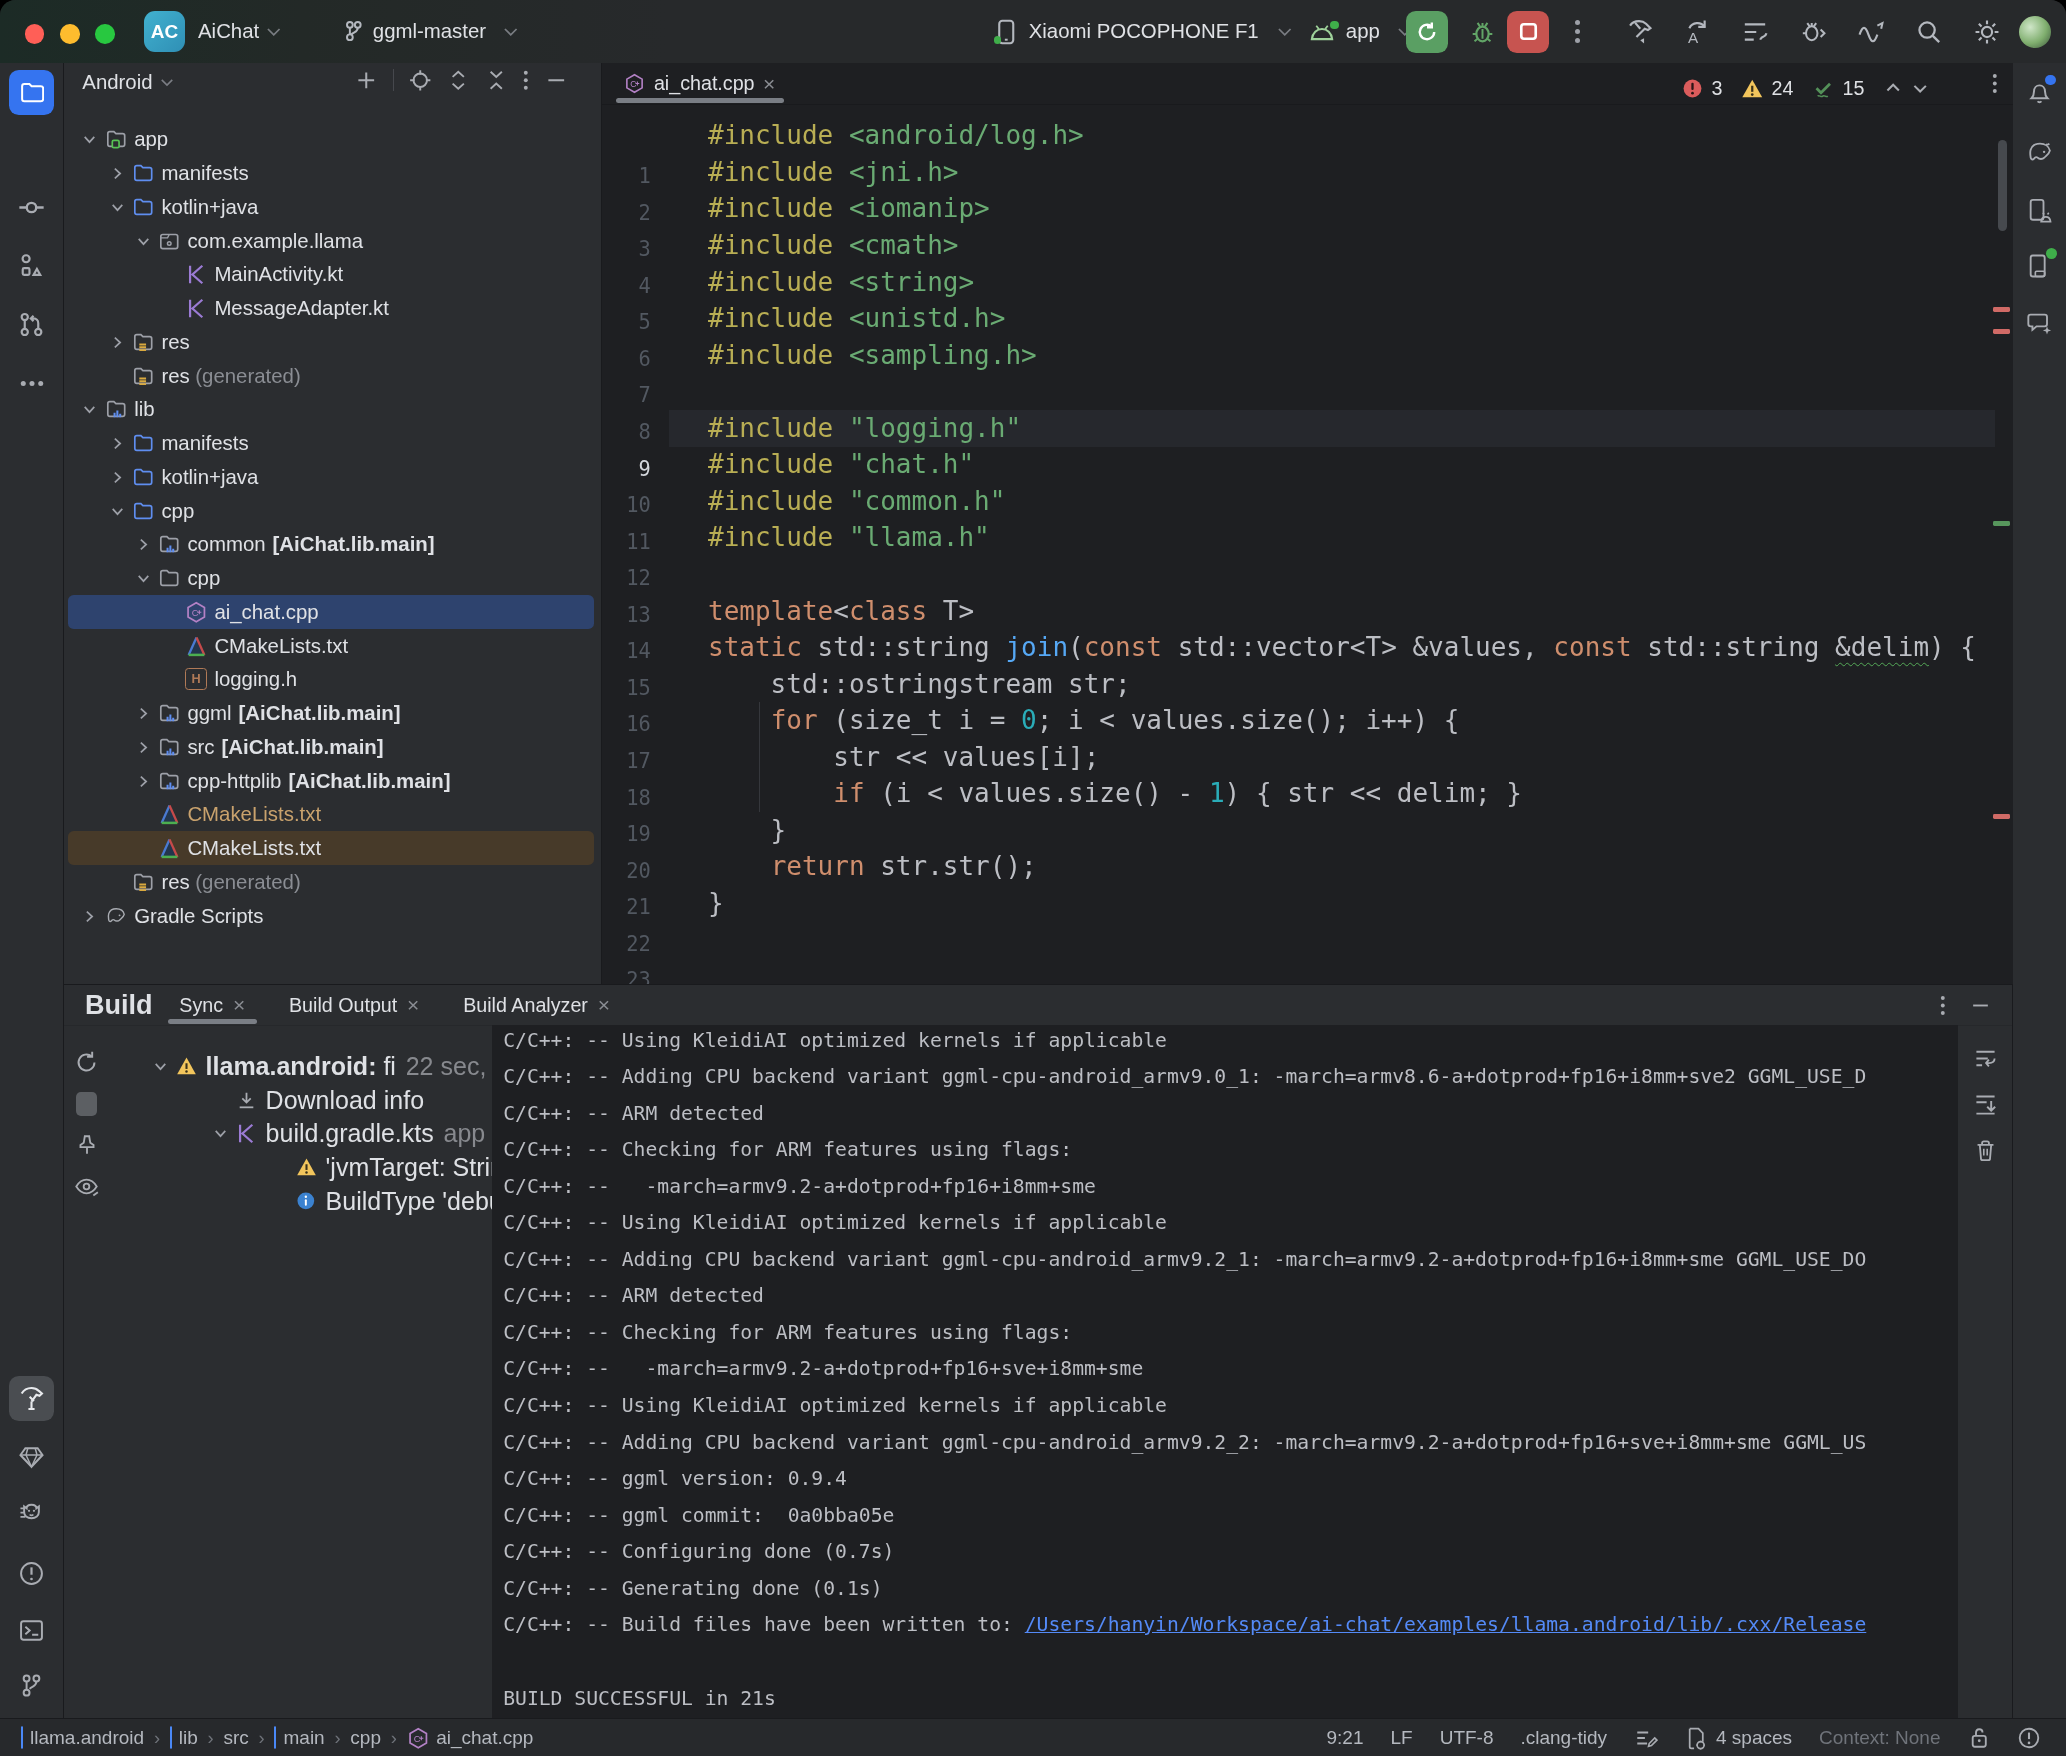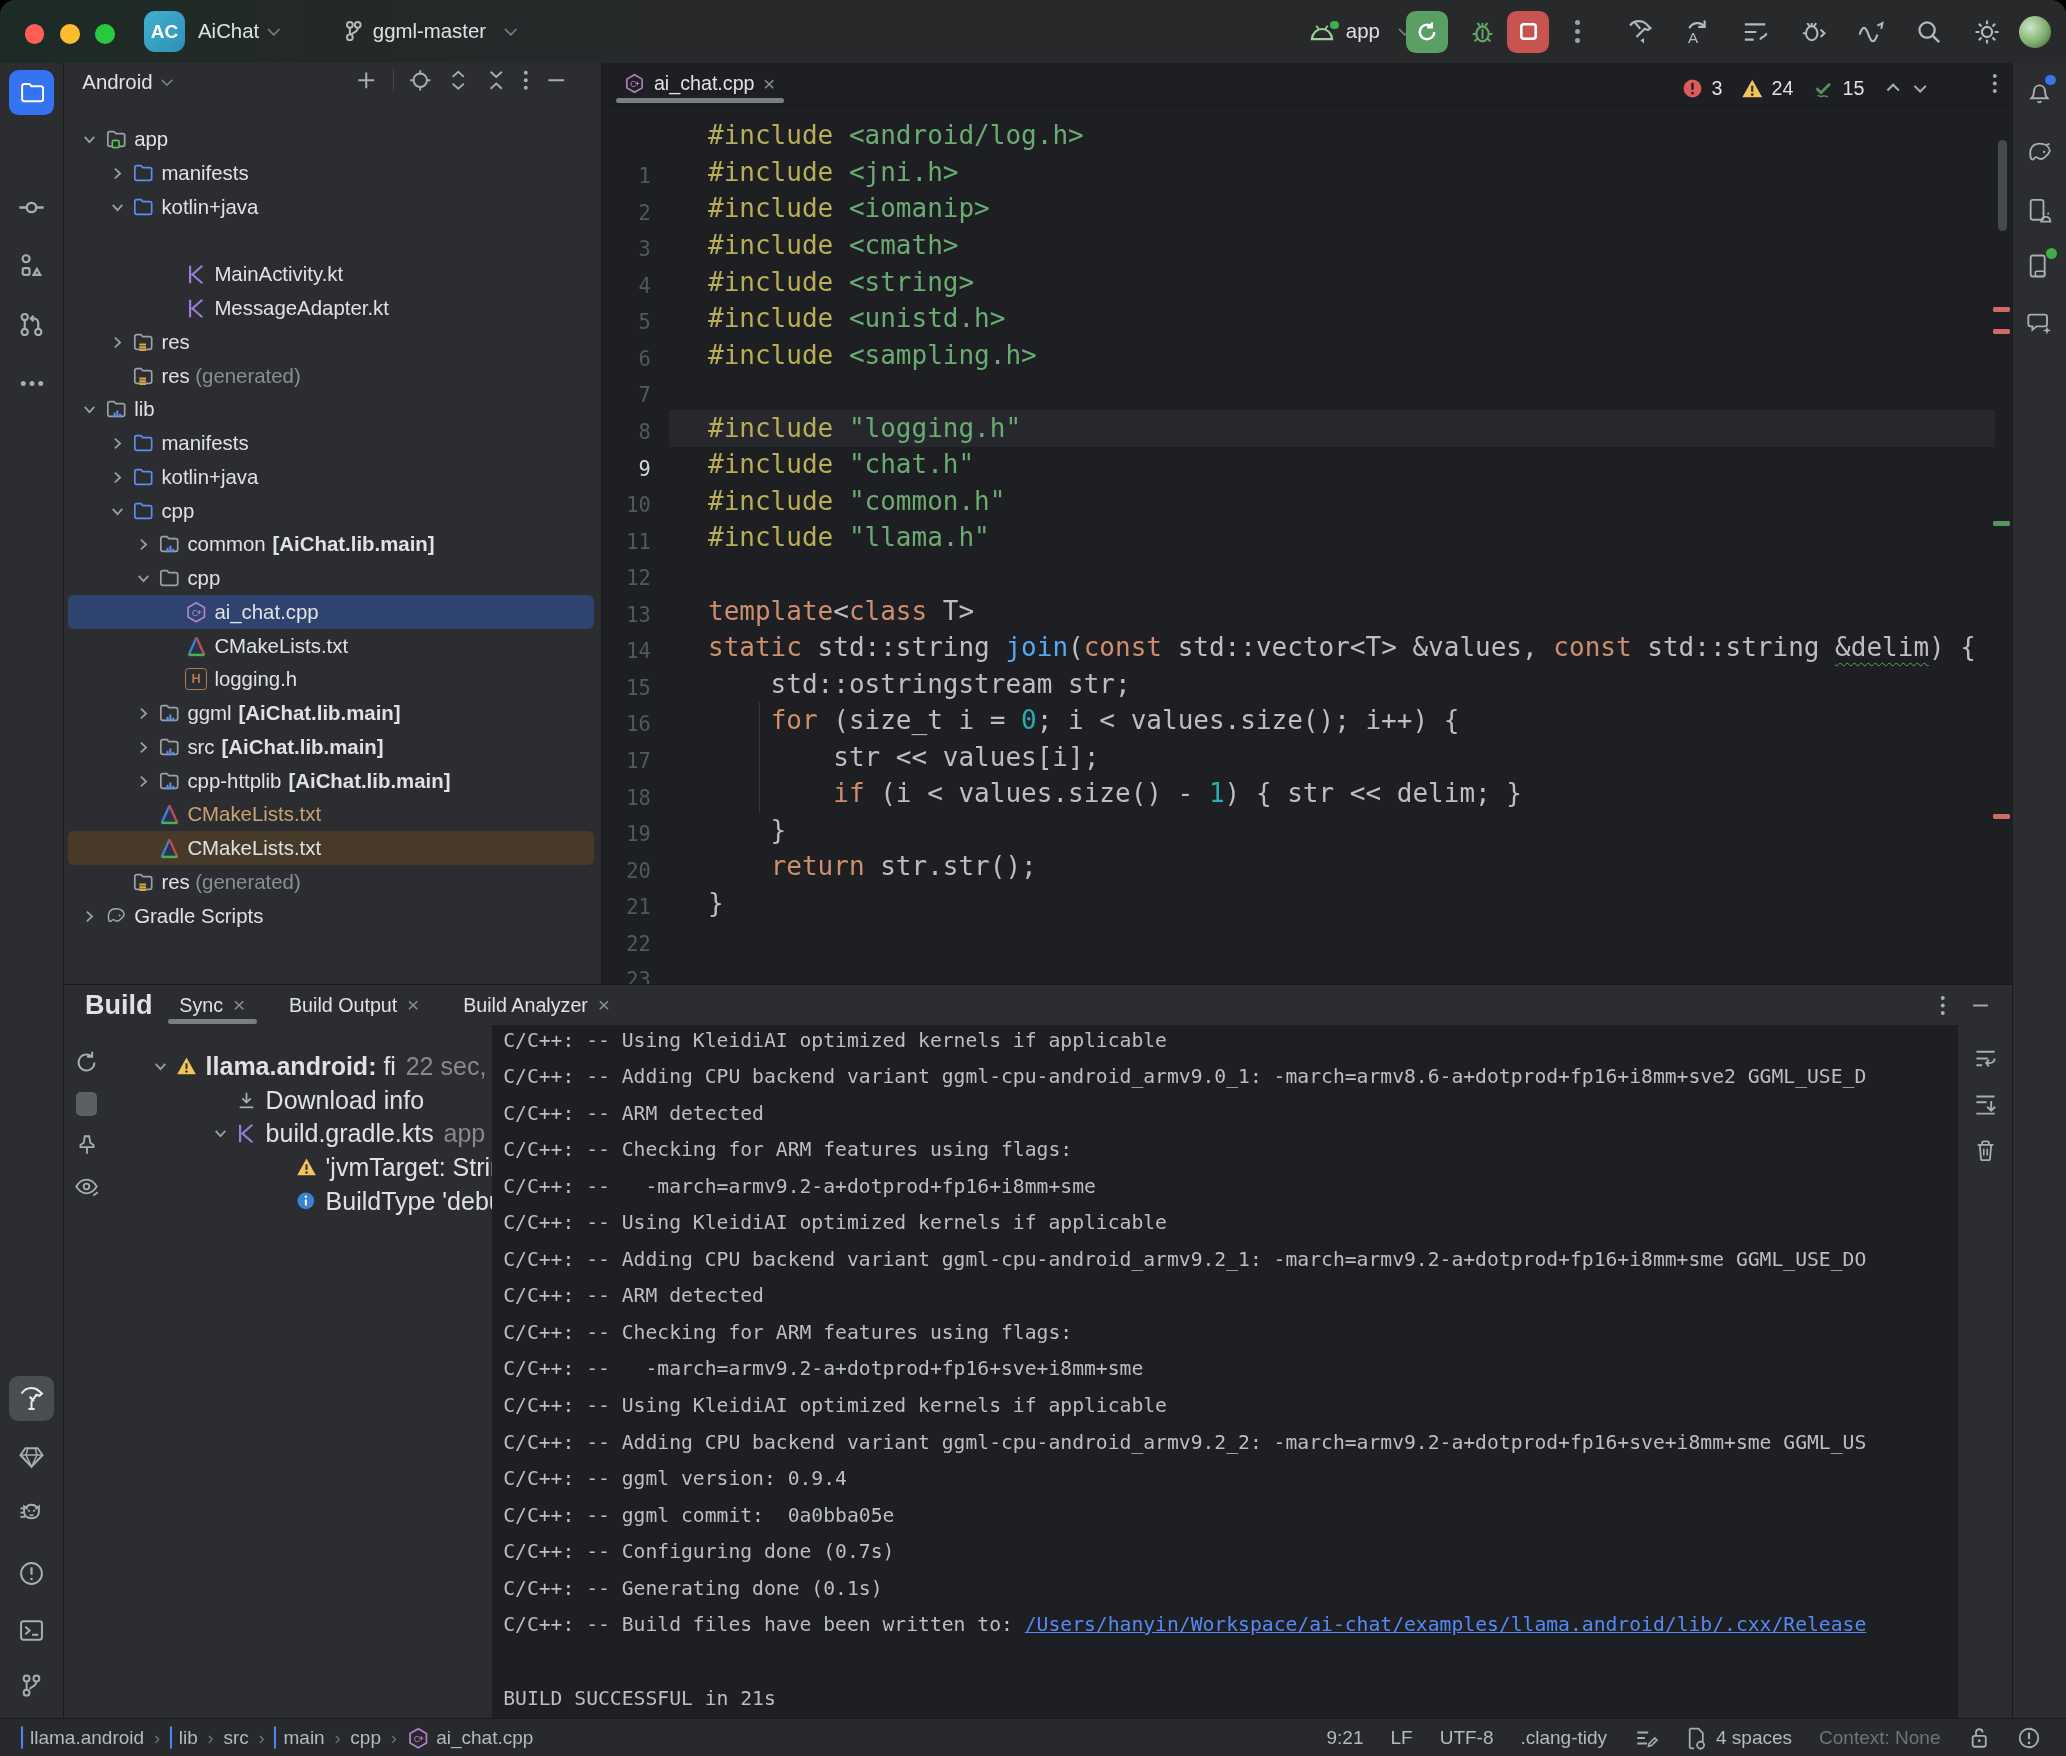--- a/index.html
+++ b/index.html
@@ -104,20 +104,35 @@
             <path d="M6 5.7v5M12 5.7c0 3.5-3 3-5.2 5.5" fill="none" stroke="#b4b8bf" stroke-width="1.5"></path>
           </svg>
         </span>
       <span class="tbtext">ggml-master</span>
       <span class="chevbtn">
           <svg width="15.5" height="9.8" viewBox="0 0 16 10">
             <path d="M2 2l6 6 6-6" fill="none" stroke="#9da0a8" stroke-width="1.8"></path>
           </svg>
         </span>
     </div>
+    <div class="flex" style="position:absolute;left:995px;top:0;height:63px;gap:11.2px;">
+      <span style="position:relative">
+          <svg width="22.5" height="28" viewBox="0 0 16 20">
+            <rect x="3" y="2" width="10" height="16" rx="2.2" fill="none" stroke="#b4b8bf" stroke-width="1.5"></rect>
+            <path d="M7 15.5h2" stroke="#b4b8bf" stroke-width="1.4"></path>
+          </svg>
+          <span class="dot" style="left:-1.4px;bottom:1.4px;width:7.7px;height:7.7px;background:#3fae4a;"></span>
+        </span>
+      <span class="tbtext">Xiaomi POCOPHONE F1</span>
+      <span class="chevbtn">
+          <svg width="15.5" height="9.8" viewBox="0 0 16 10">
+            <path d="M2 2l6 6 6-6" fill="none" stroke="#9da0a8" stroke-width="1.8"></path>
+          </svg>
+        </span>
+    </div>
     <div class="flex" style="position:absolute;left:1308px;top:0;height:63px;gap:9.8px;">
       <span style="position:relative">
           <svg width="28" height="21" viewBox="0 0 22 16">
             <path d="M3 14c.5-5 4-8 8-8s7.5 3 8 8z" fill="none" stroke="#9fd29b" stroke-width="1.6"></path>
             <path d="M6.5 3.5L8.5 6M15.5 3.5L13.5 6" stroke="#9fd29b" stroke-width="1.4"></path>
           </svg>
           <span class="dot" style="right:-2.8px;top:0;width:8.4px;height:8.4px;background:#3fae4a;"></span>
         </span>
       <span class="tbtext">app</span>
       <span class="chevbtn">
@@ -398,20 +413,35 @@
             <svg width="17" height="17" viewBox="0 0 16 16">
               <path d="M3.5 5.5l4.5 5 4.5-5" fill="none" stroke="#9da0a8" stroke-width="1.6"></path>
             </svg>
           </span>
           <span class="ticon">
             <svg width="22.5" height="22.5" viewBox="0 0 20 20">
               <path d="M2.5 5c0-1 .7-1.8 1.8-1.8h3.6l1.8 1.8h6c1 0 1.8.8 1.8 1.8v7.7c0 1-.8 1.8-1.8 1.8H4.3c-1.1 0-1.8-.8-1.8-1.8z" fill="none" stroke="#5f8ef0" stroke-width="1.5"></path>
             </svg>
           </span>
           <span class="tlabel">kotlin+java</span>
+        </div>
+        <div class="trow" style="top: 122px; padding-left: 63px;">
+          <span class="chev">
+            <svg width="17" height="17" viewBox="0 0 16 16">
+              <path d="M3.5 5.5l4.5 5 4.5-5" fill="none" stroke="#9da0a8" stroke-width="1.6"></path>
+            </svg>
+          </span>
+          <span class="ticon">
+            <svg width="22.5" height="22.5" viewBox="0 0 20 20">
+              <rect x="2.5" y="4" width="15" height="12.5" rx="1.8" fill="none" stroke="#9da0a8" stroke-width="1.5"></rect>
+              <path d="M2.5 7h6l1.5-3" fill="none" stroke="#9da0a8" stroke-width="1.2"></path>
+              <circle cx="10" cy="12" r="1.6" fill="none" stroke="#9da0a8" stroke-width="1.3"></circle>
+            </svg>
+          </span>
+          <span class="tlabel">com.example.llama</span>
         </div>
         <div class="trow" style="top: 155px; padding-left: 90px;">
           <span class="chev"></span>
           <span class="ticon">
             <svg width="21" height="21" viewBox="0 0 18 18">
               <path d="M3.5 1.5v15M14 1.5L5.5 9l8.5 7.5" fill="none" stroke="#9b7bd4" stroke-width="1.9"></path>
             </svg>
           </span>
           <span class="tlabel">MainActivity.kt</span>
         </div>

